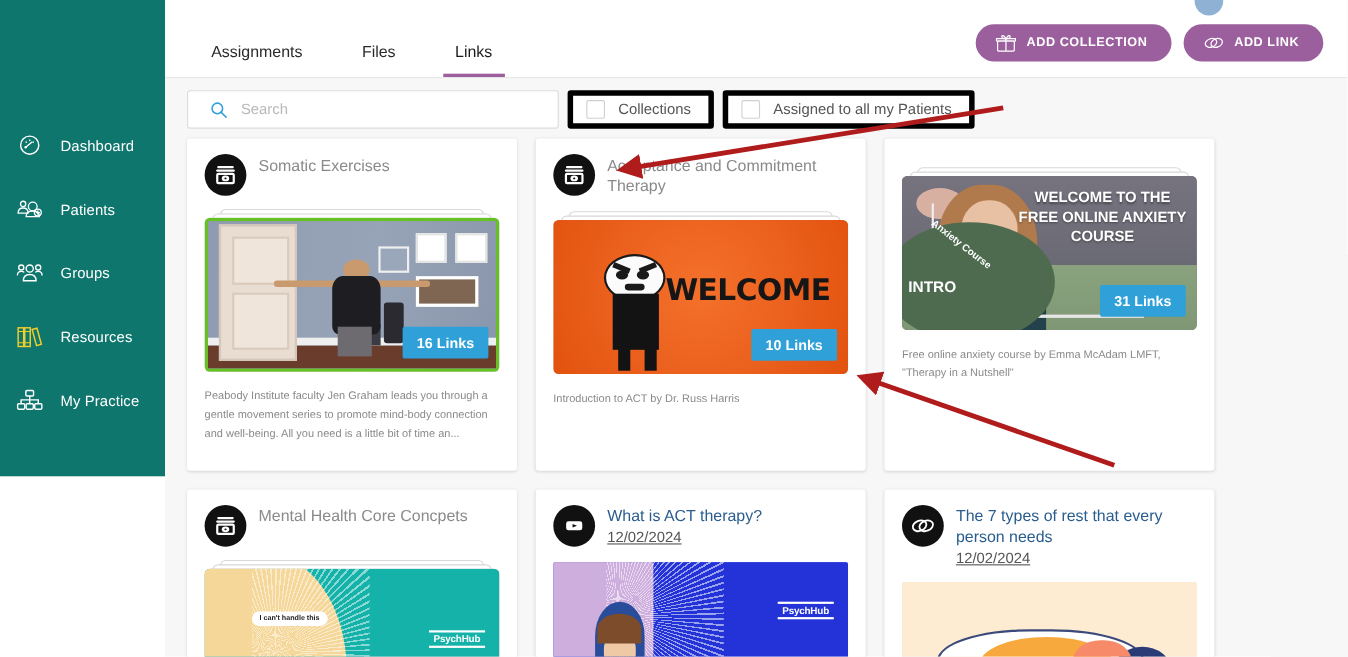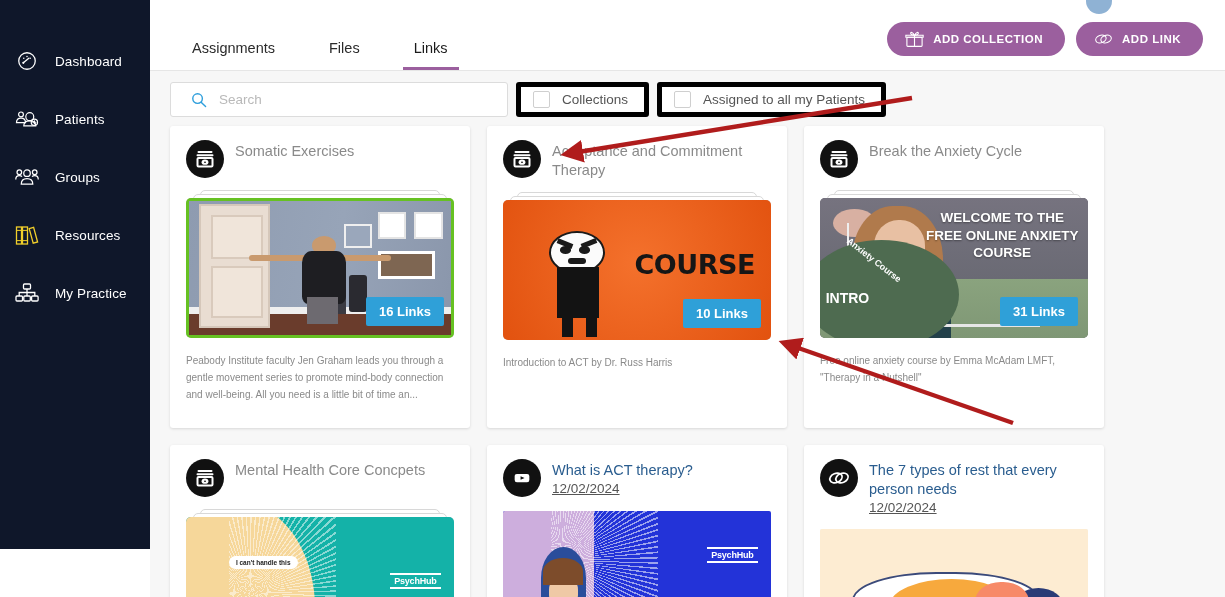--- a/index.html
+++ b/index.html
@@ -6,25 +6,25 @@
   html, body {
     width: 1225px; height: 597px;
     overflow: hidden;
     font-family: "Liberation Sans", sans-serif;
     background: #ffffff;
   }
   #app { position: relative; width: 1225px; height: 597px; display: flex; }
 
   
   .sidebar {
-    width: 150px; height: 549px;
-    background: #0f172a;
+    width: 150px; height: 433px;
+    background: #0f766e;
     flex: 0 0 150px;
     position: relative;
-    padding-top: 32px;
+    padding-top: 103px;
   }
   .nav-item {
     position: relative;
     height: 58px;
     display: flex;
     align-items: center;
     padding-left: 12px;
     cursor: pointer;
   }
   .nav-item .nav-ico {
@@ -704,43 +704,29 @@
               <div class="fig-head">
                 <div class="brow l"></div>
                   <div class="brow r"></div>
                 <div class="eye l"></div>
                   <div class="eye r"></div>
                 <div class="mouth"></div>
               </div>
               <div class="fig-body"></div>
               <div class="fig-leg l"></div>
                 <div class="fig-leg r"></div>
-              <div class="word">COURSE</div>
+              <div class="word">WELCOME</div>
             </div>
             <div class="badge">10 Links</div>
           </div>
         </div>
         <div class="card-desc">Introduction to ACT by Dr. Russ Harris</div>
       </div>
 
       <div class="card collection">
-        <div class="card-head">
-          <span class="head-ico">
-            <svg width="24" height="24" viewBox="0 0 24 24" fill="none" stroke="#fff" stroke-width="2">
-              <path d="M5.5 5 H18.5" stroke-linecap="round"></path>
-              <path d="M4.5 8.2 H19.5" stroke-linecap="round"></path>
-              <rect x="4.5" y="11" width="15" height="8.4" rx="1"></rect>
-              <ellipse cx="12" cy="15.2" rx="3.4" ry="2.6" fill="#fff" stroke="none"></ellipse>
-              <ellipse cx="12" cy="15.2" rx="1" ry=".8" fill="#111" stroke="none"></ellipse>
-            </svg>
-          </span>
-          <div class="card-title-wrap">
-            <div class="card-title">Break the Anxiety Cycle</div>
-          </div>
-        </div>
         <div class="thumb-stack">
           <div class="stack-l l1"></div>
           <div class="stack-l l2"></div>
           <div class="thumb">
             <div class="art art-course">
               <div class="wall"></div>
               <div class="brain"></div>
               <div class="vline"></div>
               <div class="hair"></div>
               <div class="face"></div>

